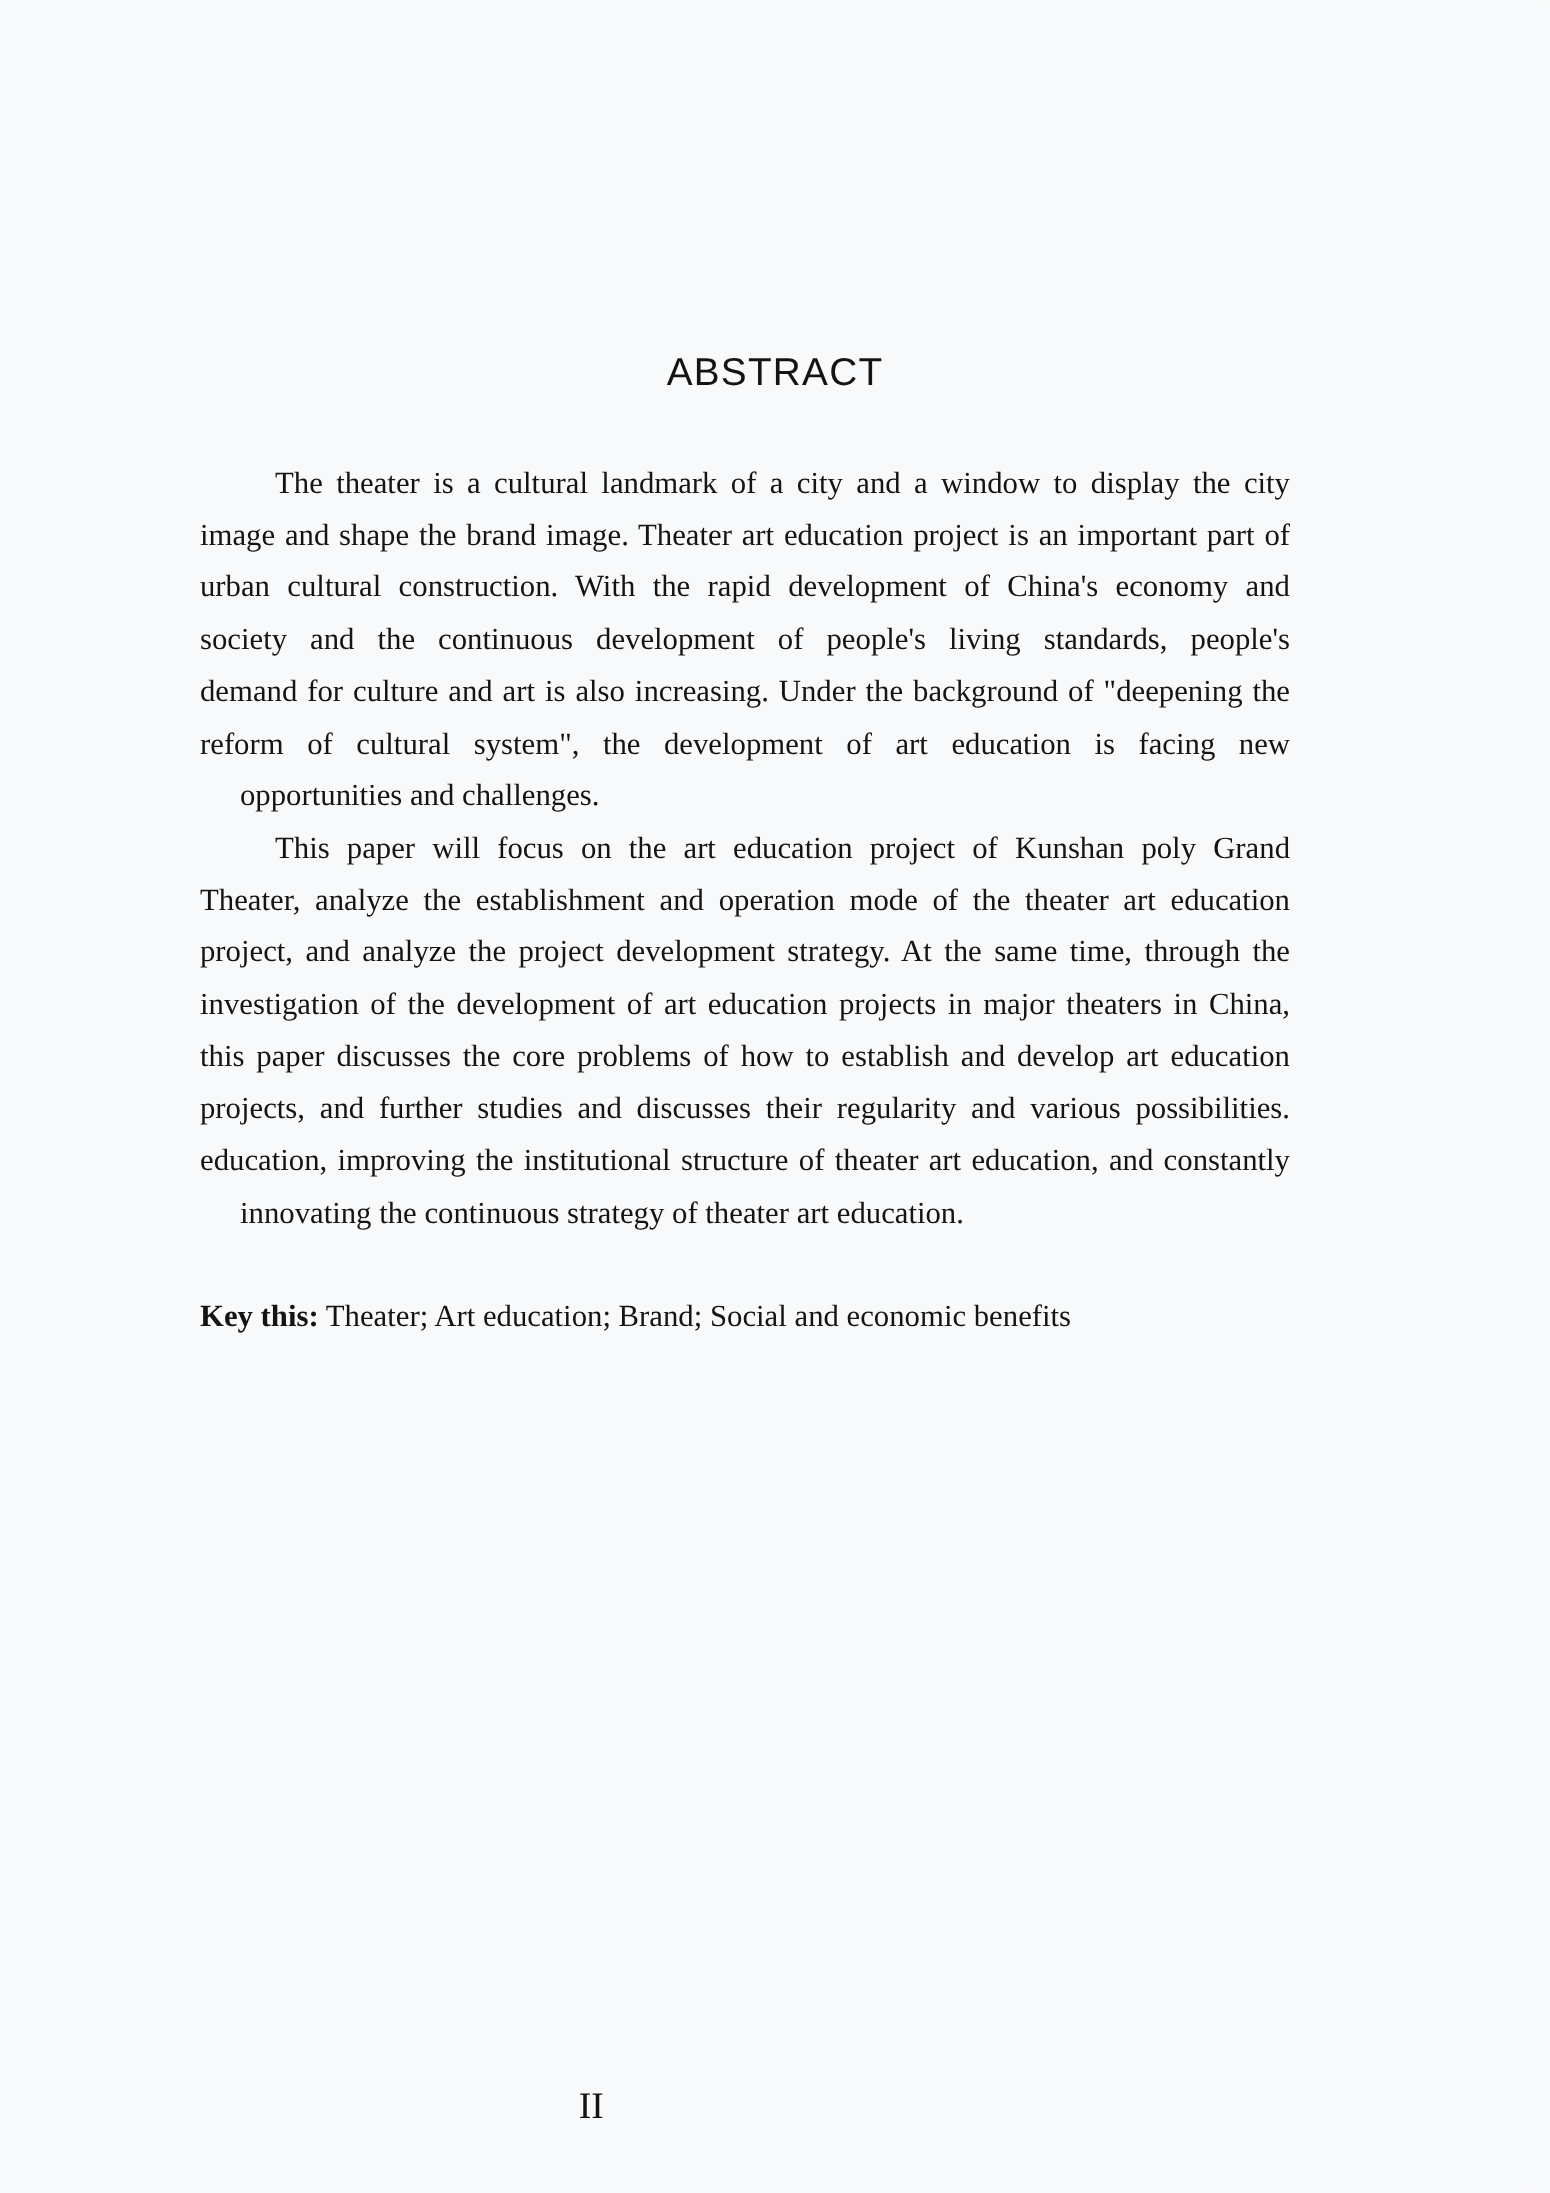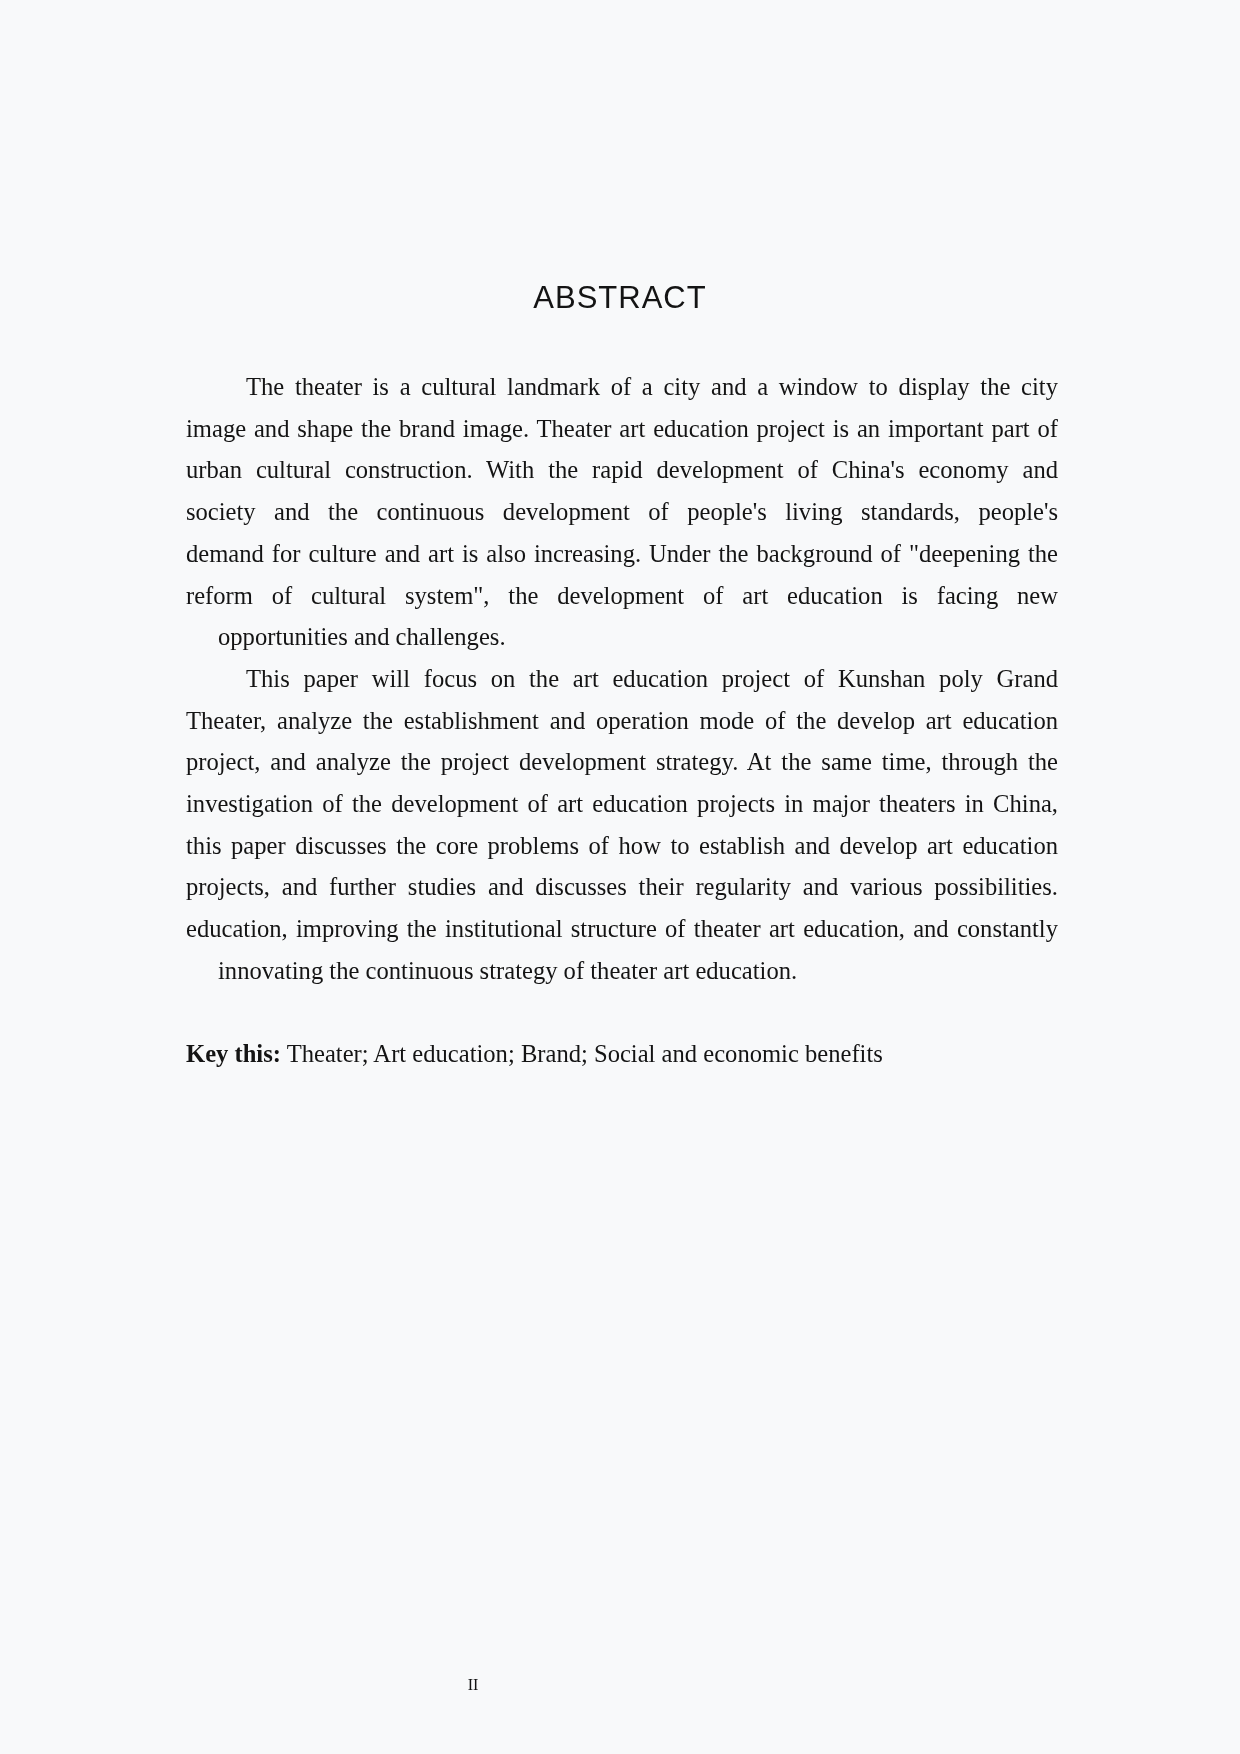--- a/index.html
+++ b/index.html
@@ -25,21 +25,21 @@
     text-align: center;
     font-family: "Liberation Sans", "DejaVu Sans", sans-serif;
     font-size: 31px;
     font-weight: 400;
     line-height: 38px;
     letter-spacing: 1px;
   }
   .body-text {
     position: absolute;
     top: 366px;
-    left: 186px;
+    left: 160px;
     width: 872px;
     font-size: 24.6px;
     line-height: 41.7px;
     word-spacing: normal;
   }
   .paragraph { margin: 0; }
   .line {
     text-align: justify;
     text-align-last: justify;
     white-space: normal;
@@ -51,21 +51,21 @@
     text-align: left;
     line-height: 41.7px;
   }
   .kw-label { font-weight: bold; }
   .page-number {
     position: absolute;
     top: 1672px;
     left: 441px;
     width: 64px;
     text-align: center;
-    font-size: 16px;
+    font-size: 30px;
     line-height: 26px;
   }
 </style>
 </head>
 <body>
 
 <div class="page">
   <div class="doc-title">ABSTRACT</div>
 
   <div class="body-text">
@@ -73,21 +73,21 @@
         <div class="line first">The theater is a cultural landmark of a city and a window to display the city</div>
         <div class="line">image and shape the brand image. Theater art education project is an important part of</div>
         <div class="line">urban cultural construction. With the rapid development of China's economy and</div>
         <div class="line">society and the continuous development of people's living standards, people's</div>
         <div class="line">demand for culture and art is also increasing. Under the background of "deepening the</div>
         <div class="line">reform of cultural system", the development of art education is facing new</div>
         <div class="line para-end">opportunities and challenges.</div>
       </div>
       <div class="paragraph">
         <div class="line first">This paper will focus on the art education project of Kunshan poly Grand</div>
-        <div class="line">Theater, analyze the establishment and operation mode of the develop art education</div>
+        <div class="line">Theater, analyze the establishment and operation mode of the theater art education</div>
         <div class="line">project, and analyze the project development strategy. At the same time, through the</div>
         <div class="line">investigation of the development of art education projects in major theaters in China,</div>
         <div class="line">this paper discusses the core problems of how to establish and develop art education</div>
         <div class="line">projects, and further studies and discusses their regularity and various possibilities.</div>
         <div class="line">education, improving the institutional structure of theater art education, and constantly</div>
         <div class="line para-end">innovating the continuous strategy of theater art education.</div>
       </div>
       <div class="keywords"><span class="kw-label">Key this:</span><span> Theater; Art education; Brand; Social and economic benefits</span></div>
     </div>
 

